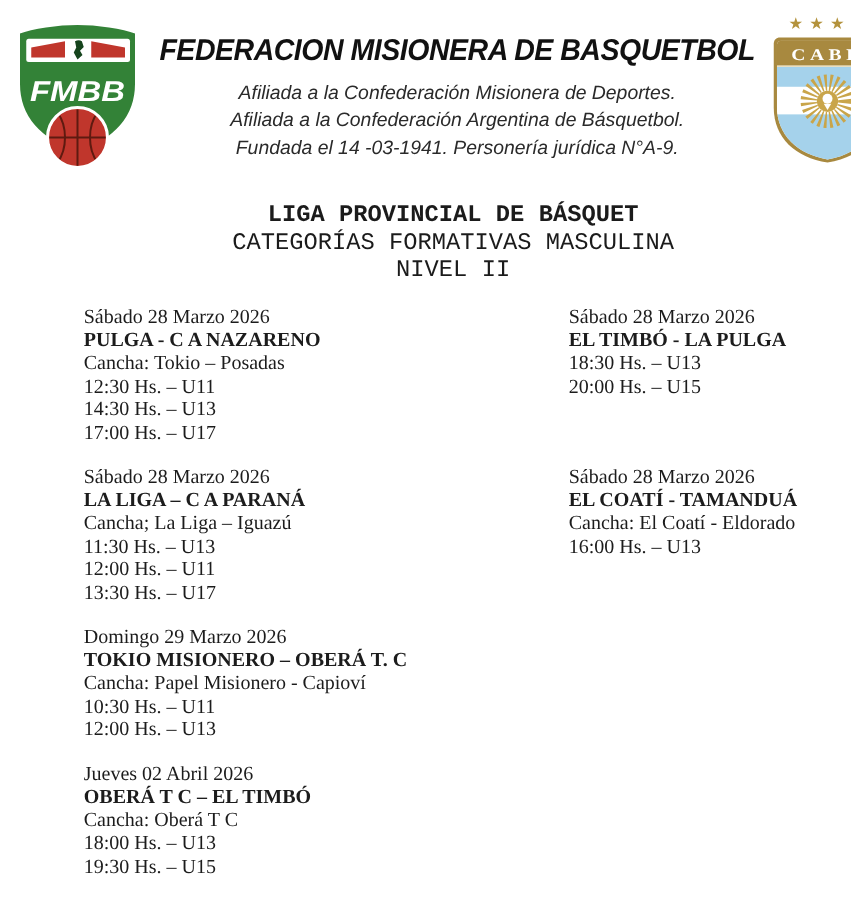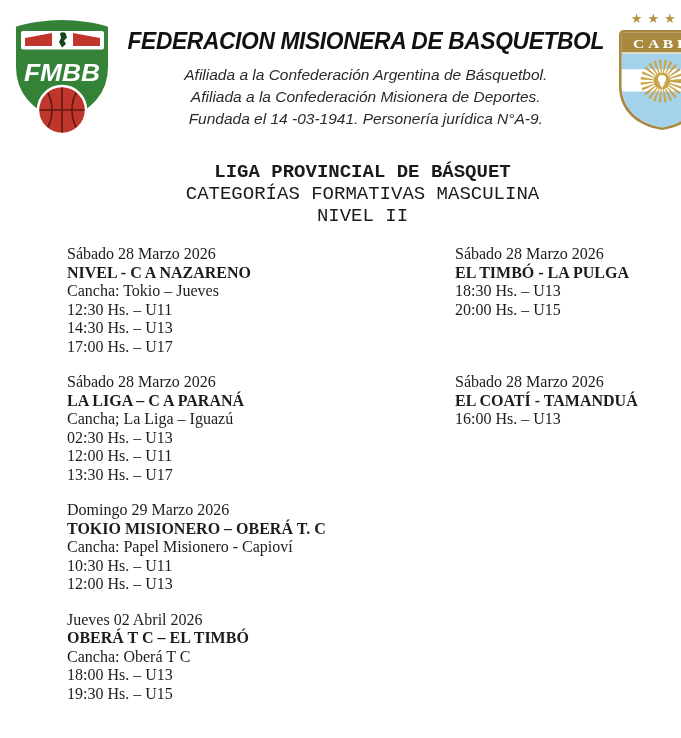--- a/index.html
+++ b/index.html
@@ -87,22 +87,22 @@
           <path d="M28,93 L76,93"></path>
           <path d="M36,73 C44,84 44,102 36,113"></path>
           <path d="M68,73 C60,84 60,102 68,113"></path>
         </g>
       </svg>
     </div>
 
     <div class="masthead-text">
       <div class="org-name">FEDERACION MISIONERA DE BASQUETBOL</div>
       <div class="affiliations">
+        <div class="affil-line">Afiliada a la Confederación Misionera de Deportes.</div>
         <div class="affil-line">Afiliada a la Confederación Argentina de Básquetbol.</div>
-        <div class="affil-line">Afiliada a la Confederación Misionera de Deportes.</div>
         <div class="affil-line">Fundada el 14 -03-1941. Personería jurídica N°A-9.</div>
       </div>
     </div>
 
     <div class="cabb-wrap">
       <div class="cabb-stars">★★★★</div>
       <svg width="90" height="104" viewBox="0 0 90 104">
         <defs>
           <clipPath id="cabbClip">
             <path d="M8,4.5 H82 C84,4.5 85.5,6 85.5,8 L85.5,57 C85.5,80 69,95.5 45,99.5 C21,95.5 4.5,80 4.5,57 L4.5,8 C4.5,6 6,4.5 8,4.5 Z"></path>
@@ -133,46 +133,47 @@
   <section class="doc-title">
     <div class="t1">LIGA PROVINCIAL DE BÁSQUET</div>
     <div class="t2">CATEGORÍAS FORMATIVAS MASCULINA</div>
     <div class="t3">NIVEL II</div>
   </section>
 
   <main class="fixtures">
 
     <article class="fixture gc1 gr1">
       <div class="f-date">Sábado 28 Marzo 2026</div>
-      <div class="f-match">NIVEL - C A NAZARENO</div>
-      <div class="f-venue">Cancha: Tokio – Jueves</div>
+      <div class="f-match">PULGA - C A NAZARENO</div>
+      <div class="f-venue">Cancha: Tokio – Posadas</div>
       <div class="f-time">12:30 Hs. – U11</div>
       <div class="f-time">14:30 Hs. – U13</div>
       <div class="f-time">17:00 Hs. – U17</div>
     </article>
 
     <article class="fixture gc2 gr1">
       <div class="f-date">Sábado 28 Marzo 2026</div>
       <div class="f-match">EL TIMBÓ - LA PULGA</div>
       <div class="f-time">18:30 Hs. – U13</div>
       <div class="f-time">20:00 Hs. – U15</div>
     </article>
 
     <article class="fixture gc1 gr2">
       <div class="f-date">Sábado 28 Marzo 2026</div>
       <div class="f-match">LA LIGA – C A PARANÁ</div>
       <div class="f-venue">Cancha; La Liga – Iguazú</div>
-      <div class="f-time">02:30 Hs. – U13</div>
+      <div class="f-time">11:30 Hs. – U13</div>
       <div class="f-time">12:00 Hs. – U11</div>
       <div class="f-time">13:30 Hs. – U17</div>
     </article>
 
     <article class="fixture gc2 gr2">
       <div class="f-date">Sábado 28 Marzo 2026</div>
       <div class="f-match">EL COATÍ - TAMANDUÁ</div>
+      <div class="f-venue">Cancha: El Coatí - Eldorado</div>
       <div class="f-time">16:00 Hs. – U13</div>
     </article>
 
     <article class="fixture gc1 gr3">
       <div class="f-date">Domingo 29 Marzo 2026</div>
       <div class="f-match">TOKIO MISIONERO – OBERÁ T. C</div>
       <div class="f-venue">Cancha: Papel Misionero - Capioví</div>
       <div class="f-time">10:30 Hs. – U11</div>
       <div class="f-time">12:00 Hs. – U13</div>
     </article>

